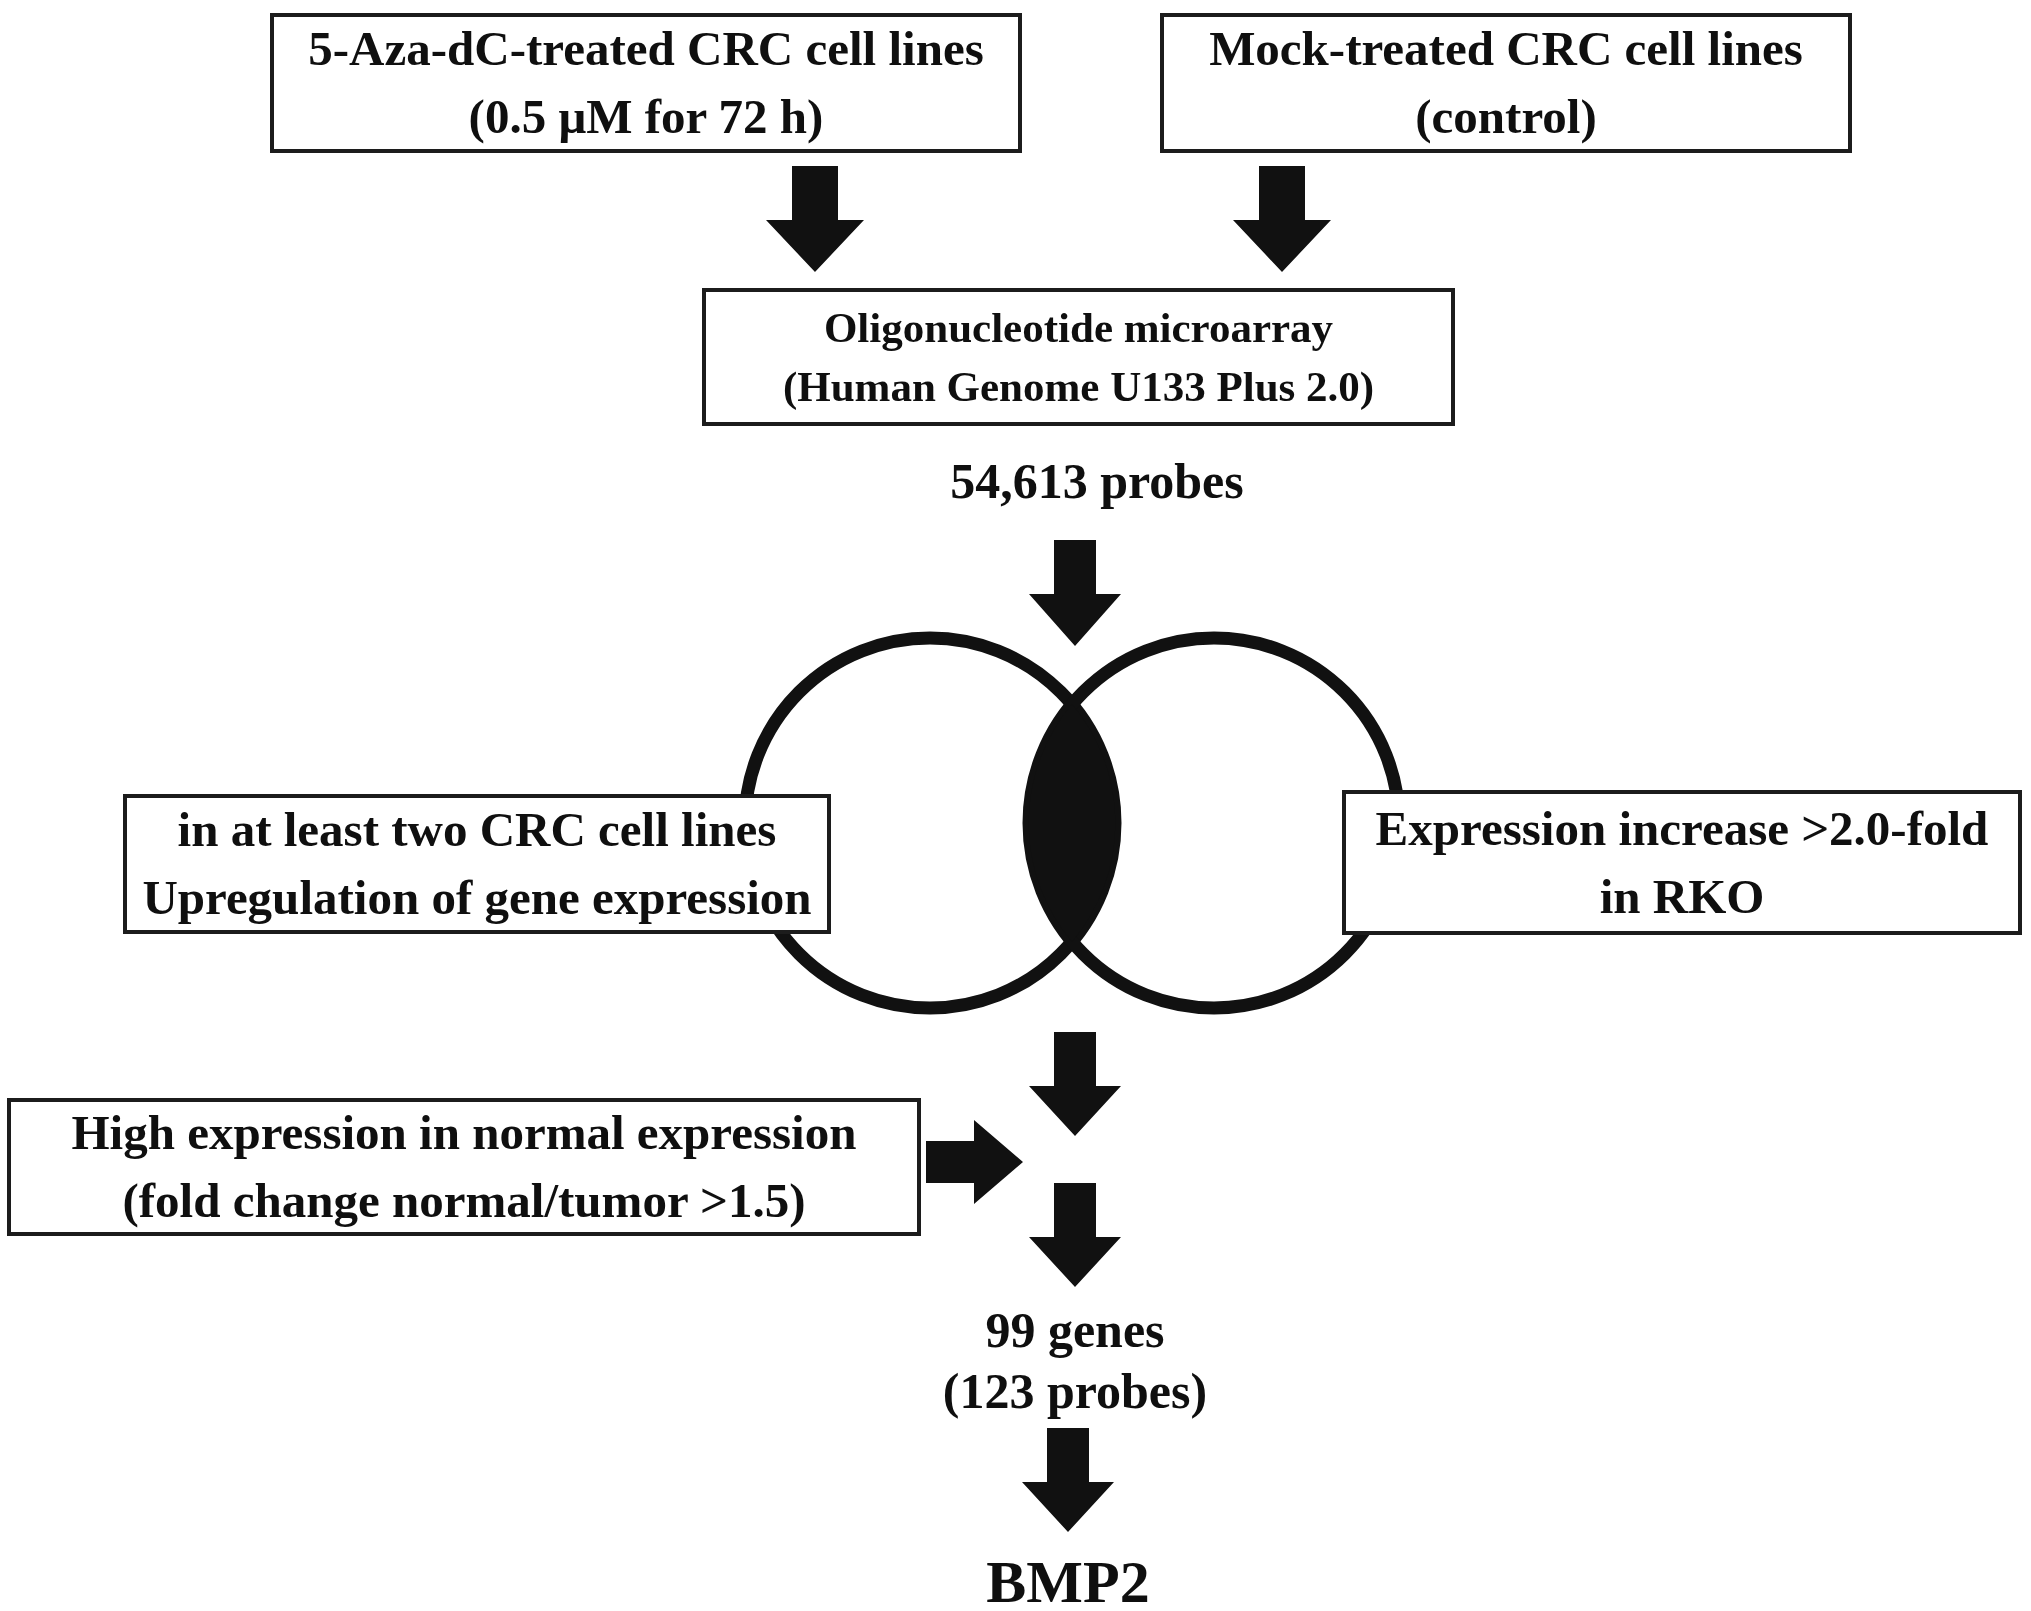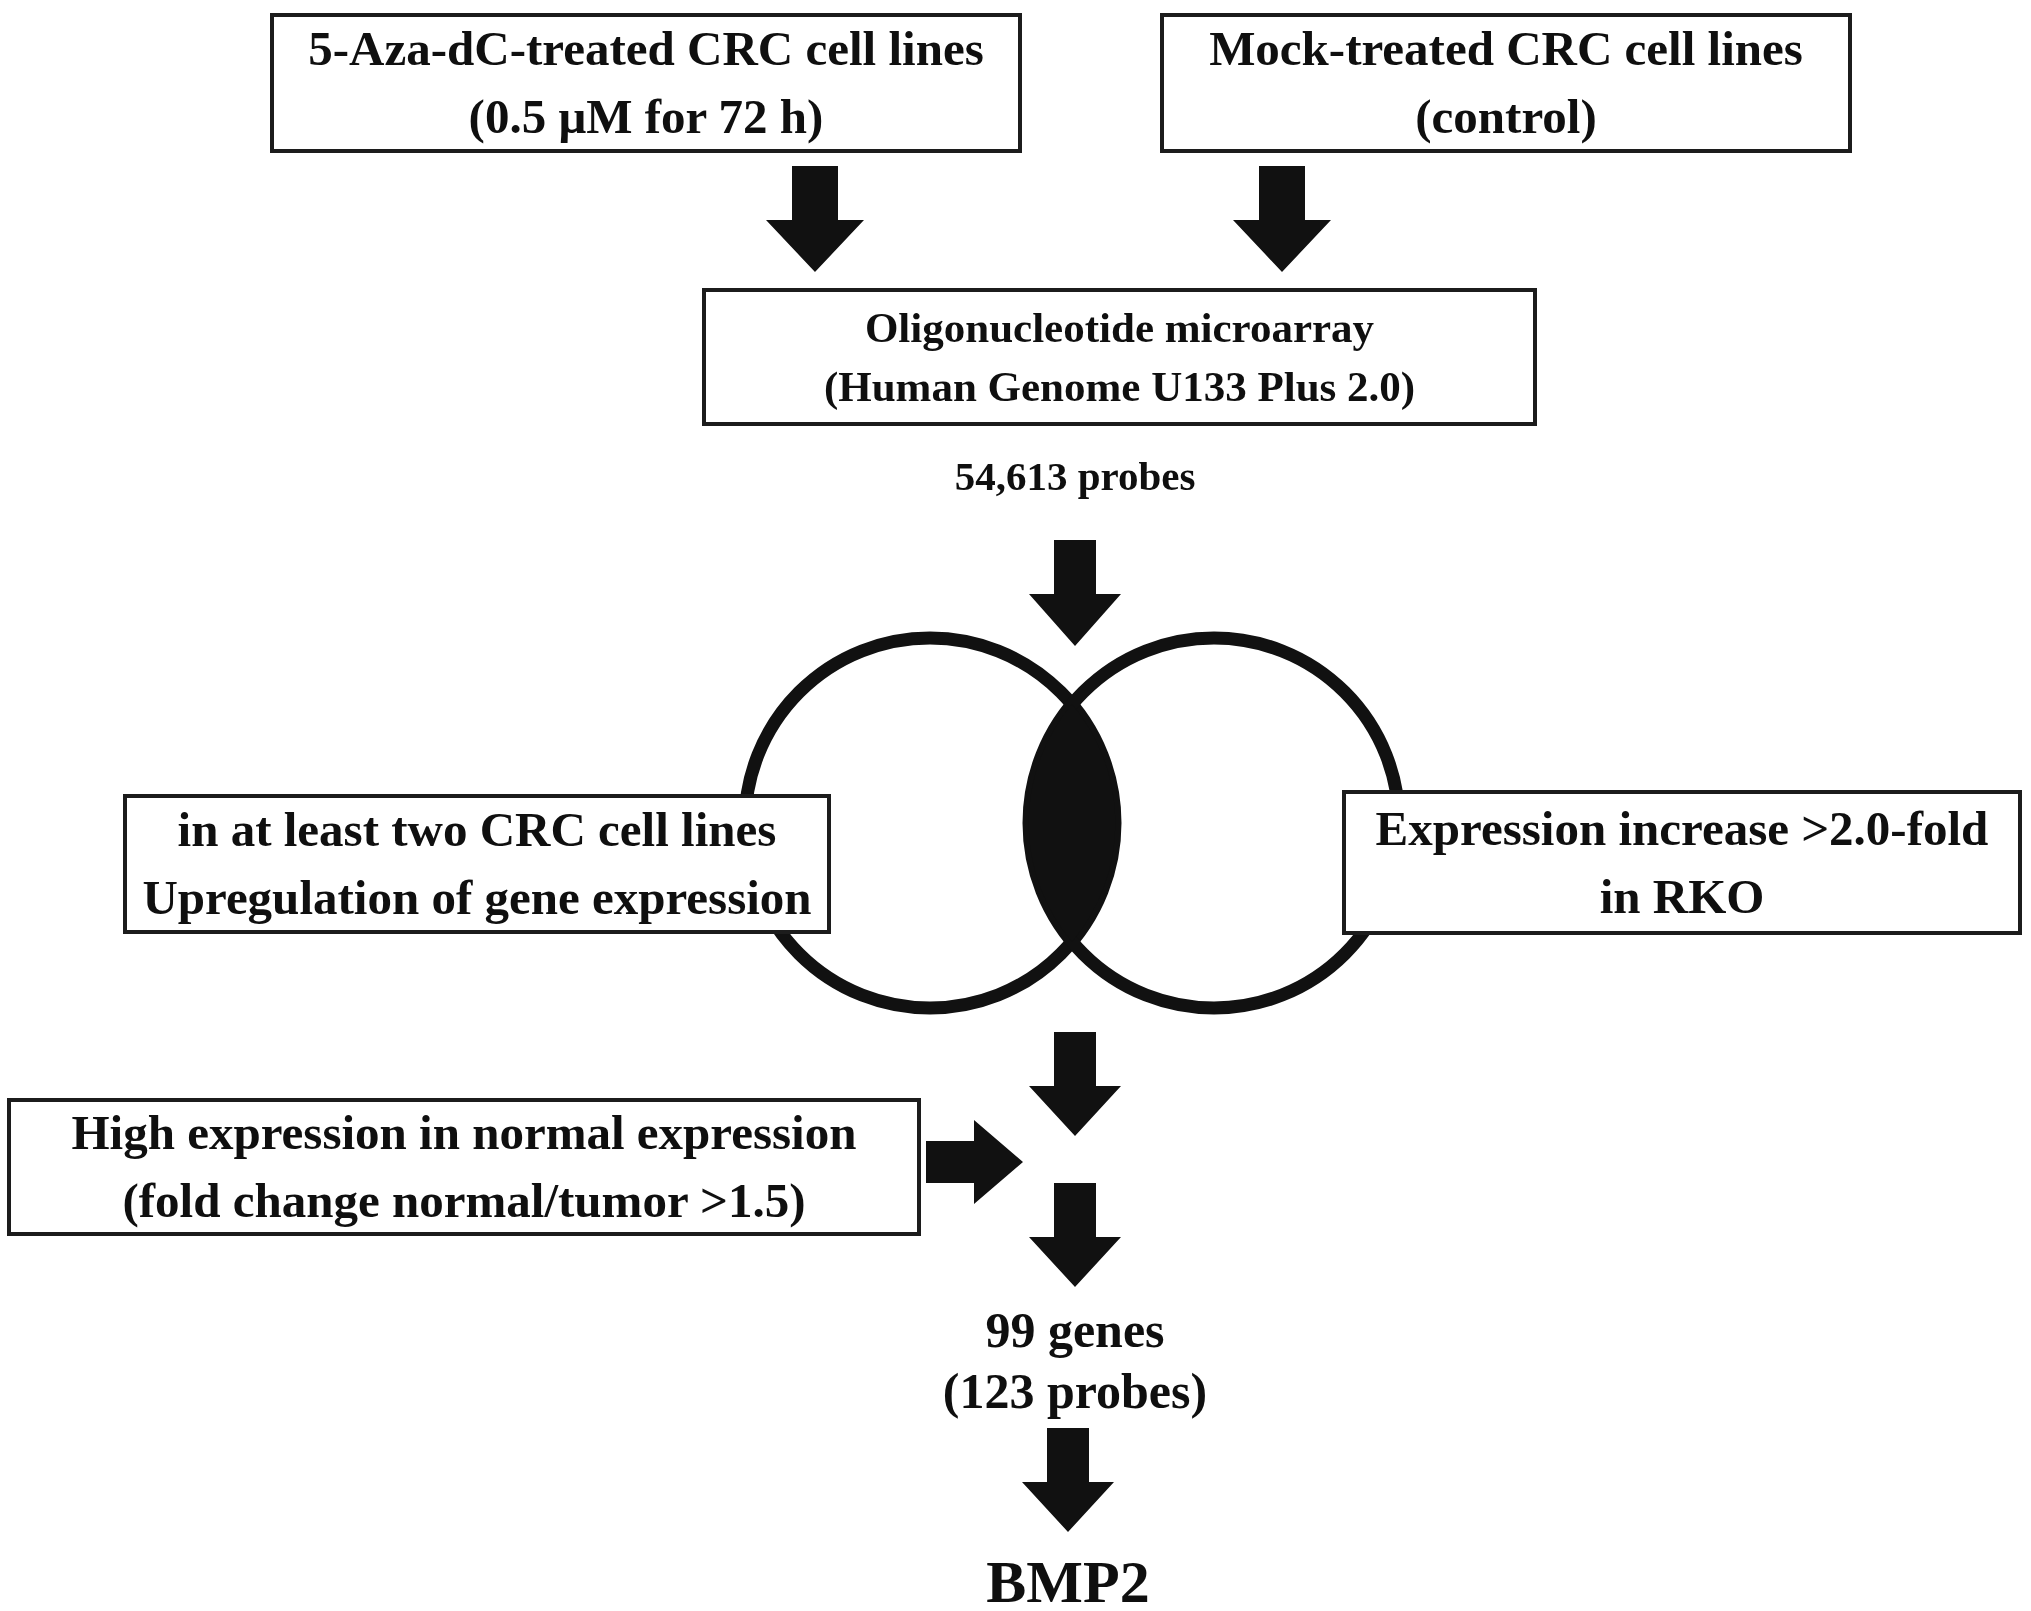--- a/index.html
+++ b/index.html
@@ -35,30 +35,30 @@
     align-items: center;
     justify-content: center;
     text-align: center;
     line-height: 1.38;
     font-size: 49px;
     z-index: 2;
   }
   .box .ln { display: block; white-space: nowrap; }
   .box-aza          { left: 270px;  top: 13px;   width: 752px; height: 140px; }
   .box-mock         { left: 1160px; top: 13px;   width: 692px; height: 140px; }
-  .box-microarray   { left: 702px;  top: 288px;  width: 835px; height: 138px; font-size: 43px; }
+  .box-microarray   { left: 702px;  top: 288px;  width: 753px; height: 138px; font-size: 43px; }
   .box-upregulation { left: 123px;  top: 794px;  width: 708px; height: 140px; }
   .box-rko          { left: 1342px; top: 790px;  width: 680px; height: 145px; }
   .box-normal       { left: 7px;    top: 1098px; width: 914px; height: 138px; }
   .free-label {
     position: absolute;
     z-index: 2;
     text-align: center;
   }
-  .probes { left: 825px; top: 452px;  width: 500px; font-size: 41px; }
+  .probes { left: 847px; top: 452px;  width: 500px; font-size: 50px; }
   .genes  { left: 825px; top: 1300px; width: 500px; font-size: 50px; line-height: 1.22; }
   .genes .ln { display: block; white-space: nowrap; }
   .bmp2   { left: 818px; top: 1548px; width: 500px; font-size: 60px; }
 </style>
 </head>
 <body>
 
 <div class="figure">
 
   <svg class="layer" viewBox="0 0 2031 1611" xmlns="http://www.w3.org/2000/svg">

